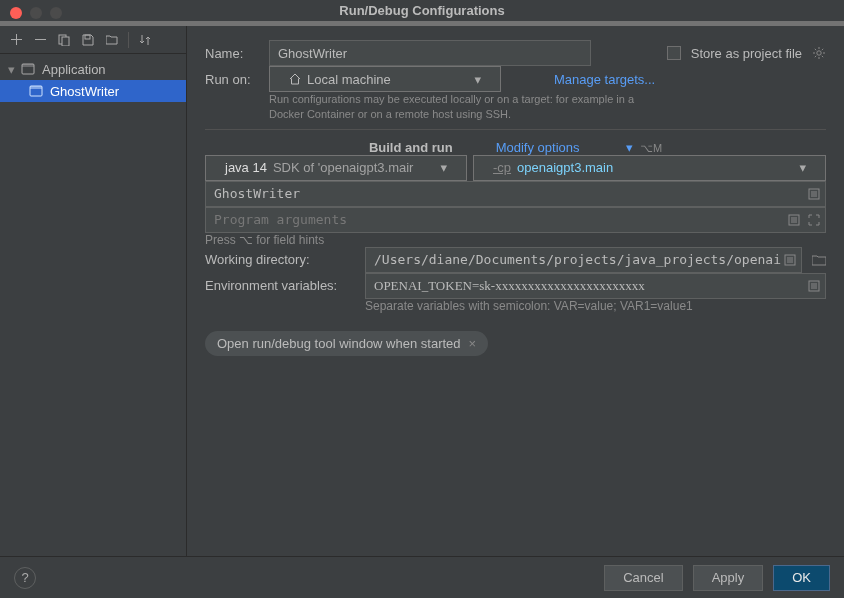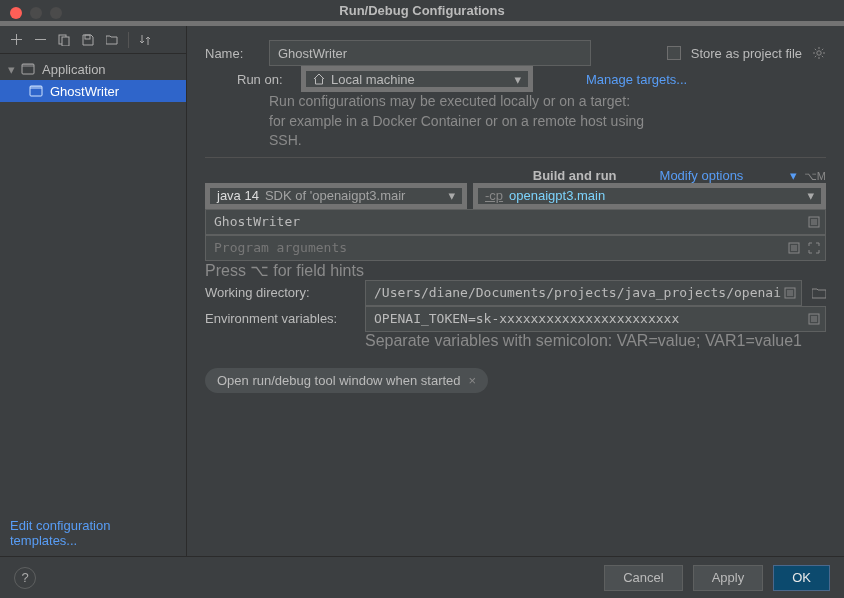--- a/index.html
+++ b/index.html
@@ -42,30 +42,30 @@
 .label { color:#bbb; }
 .field {
   background:#45494a; border:1px solid #5e6060; height:26px;
   padding:0 8px; color:#bbb; display:flex; align-items:center; flex:1;
 }
 .field.mono { font-family: Menlo, Consolas, monospace; }
 .checkbox { width:14px; height:14px; border:1px solid #6e6e6e; background:#45494a; display:inline-block; }
 .gear { color:#888; }
 
 .dropdown {
-  background:#45494a; border:5px solid #737373; height:26px;
-  padding:0 7px; color:#bbb; display:flex; align-items:center; gap:6px; cursor:pointer;
+  background:#45494a; border:1px solid #737373; height:26px;
+  padding:0 19px; color:#bbb; display:flex; align-items:center; gap:6px; cursor:pointer;
 }
 .dropdown .dd-arrow { margin-left:auto; color:#aaa; }
-.hint { font-size:14px; color:#8a8a8a; margin-left:64px; line-height:1.4; }
-.hint2 { font-size:16px; color:#8a8a8a; }
+.hint { font-size:11px; color:#8a8a8a; margin-left:64px; line-height:1.4; }
+.hint2 { font-size:12px; color:#8a8a8a; }
 
 .sep-line { height:1px; background:#515151; margin:6px 0; }
 
-.section-header { display:flex; align-items:center; justify-content:flex-end; margin-top:4px; }
+.section-header { display:flex; align-items:center; justify-content:center; margin-top:4px; }
 .section-title { font-weight:600; color:#bbb; }
 .link { color:#589df6; cursor:pointer;margin-left:43px; }
 .shortcut { color:#888; font-size:11px; margin-left:4px; }
 
 .grid3 { display:flex; gap:6px; }
 .full-field { position:relative; }
 .field-icon-right { position:absolute; right:6px; top:50%; transform:translateY(-50%); color:#888; cursor:pointer; }
 
 .tag {
   display:inline-flex; align-items:center; gap:8px;
@@ -148,21 +148,20 @@
       <div class="tree-node sel" style="padding-left:28px;">
         <span class="app-icon">
             <svg width="14" height="14" viewBox="0 0 14 14">
               <rect x="1" y="2" width="12" height="10" rx="1" fill="none" stroke="#cfe3ff"></rect>
               <rect x="1" y="2" width="12" height="3" fill="#cfe3ff" opacity="0.5"></rect>
             </svg>
           </span>
         <span>GhostWriter</span>
       </div>
     </div>
-    <div class="edit-templates">Edit configuration templates...</div>
   </div>
 
   <div class="content">
 
     <div class="row">
       <span class="label" style="width:54px;">Name:</span>
       <div class="field" style="flex:0 0 322px;">
         <span>GhostWriter</span>
       </div>
       <div style="flex:1"></div>
@@ -170,21 +169,21 @@
       <span class="label">Store as project file</span>
       <span class="gear">
           <svg width="14" height="14" viewBox="0 0 14 14">
             <circle cx="7" cy="7" r="2.2" fill="none" stroke="#888"></circle>
             <path d="M7 1v2M7 11v2M1 7h2M11 7h2M2.8 2.8l1.4 1.4M9.8 9.8l1.4 1.4M11.2 2.8 9.8 4.2M4.2 9.8 2.8 11.2" stroke="#888"></path>
           </svg>
         </span>
     </div>
 
     <div class="row">
-      <span class="label" style="width:54px;margin-left:32px;">Run on:</span>
+      <span class="label" style="width:54px;">Run on:</span>
       <div class="dropdown" style="flex:0 0 232px;">
         <span>
             <svg width="12" height="12" viewBox="0 0 12 12">
               <path d="M1 6 6 1l5 5M2.5 5.5V11h7V5.5" fill="none" stroke="#bbb"></path>
             </svg>
           </span>
         <span>Local machine</span>
         <span class="dd-arrow">▾</span>
       </div>
       <span class="link">Manage targets...</span>
@@ -261,21 +260,21 @@
       <span class="tb-icon">
           <svg width="14" height="12" viewBox="0 0 14 12">
             <path d="M0 2h5l1 1h8v8H0z" fill="none" stroke="#888"></path>
           </svg>
         </span>
     </div>
 
     <div class="row">
       <span class="label" style="width:150px;">Environment variables:</span>
       <div class="full-field" style="flex:1;">
-        <div class="field mono" style="padding-right:16px;">
+        <div class="field mono" style="padding-right:16px;font-family:Liberation Serif, serif;">
           <span>OPENAI_TOKEN=sk-xxxxxxxxxxxxxxxxxxxxxxx</span>
         </div>
         <span class="field-icon-right">
             <svg width="12" height="12" viewBox="0 0 12 12">
               <rect x="1" y="1" width="10" height="10" fill="none" stroke="#888"></rect>
               <path d="M3 4h6M3 6h6M3 8h6" stroke="#888"></path>
             </svg>
           </span>
       </div>
     </div>

